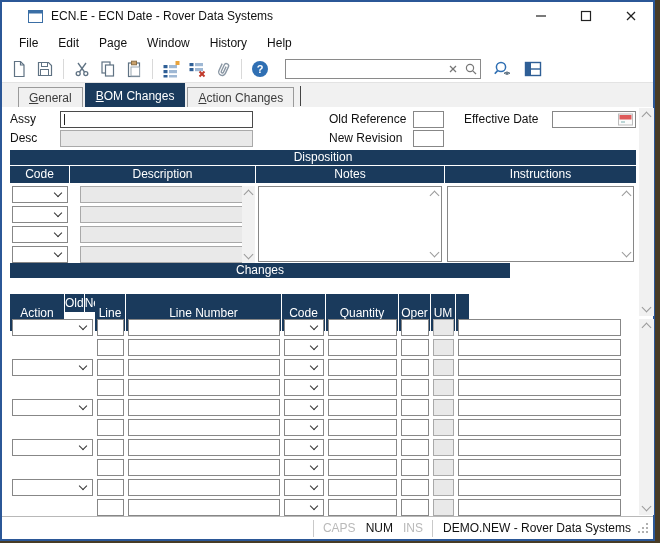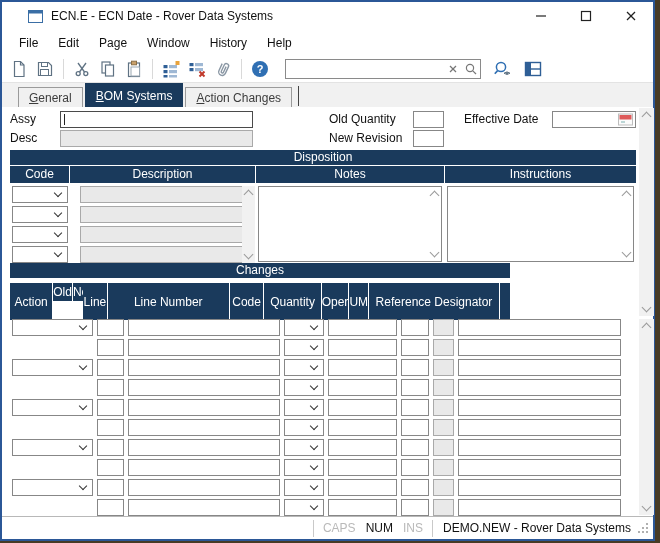--- a/index.html
+++ b/index.html
@@ -61,21 +61,21 @@
   .disp-header>div{background:var(--navy);color:#fff;text-align:center;line-height:17px}
   .disp-row{display:flex;height:17px;margin-bottom:3px;padding-left:2px}
   .disp-row .combo{width:56px}
   .disp-row .descfield{margin-left:12px;width:170px}
   .tbox{position:absolute;background:#fff;border:1px solid var(--fieldborder)}
   .tbox .sarr{position:absolute;right:3px}
   .tbox .sarr.up{top:5px}
   .tbox .sarr.down{bottom:5px}
 
   
-  .chg-header{display:flex;gap:1px;background:#fff;margin-top:5px}
+  .chg-header{display:flex;gap:1px;background:#fff;margin-top:16px}
   .chg-header .hc{background:var(--navy);color:#fff;display:flex;align-items:center;justify-content:center;height:37px}
   .chg-header .oldnew{display:flex;flex-direction:row;gap:1px;background:#fff;height:37px}
   .chg-header .oldnew>div{background:var(--navy);color:#fff;height:18px;display:flex;align-items:center;justify-content:center}
   .chg-row{display:flex;height:17px;margin-bottom:3px}
   .chg-row .cell{height:17px;display:flex}
   .chg-row .cell>div{margin:0 2px;width:calc(100% - 4px)}
   .c-act{width:85px}.c-line{width:31px}.c-part{width:156px}.c-code{width:44px}
   .c-qty{width:73px}.c-oper{width:32px}.c-um{width:25px}.c-ref{width:167px}
 
   
@@ -228,38 +228,38 @@
           <line x1="7" y1="9" x2="16.5" y2="9" stroke="#2f5f96" stroke-width="1.4"></line>
         </svg>
     </span>
   </div>
 
   <div class="tabstrip">
     <span class="tab">
         <span>General</span>
       </span>
     <span class="tab selected">
-        <span>BOM Systems</span>
+        <span>BOM Changes</span>
       </span>
     <span class="tab">
         <span>Action Changes</span>
       </span>
     <span class="tabcursor"></span>
   </div>
 
   <div class="main">
 
     <div class="abs lbl" style="left:8px;top:4px;width:46px">Assy</div>
     <div class="abs field combo" style="left:58px;top:4px;width:193px;border-color:#4a4a4a">
         <span class="caret"></span>
       </div>
     <div class="abs lbl" style="left:8px;top:23px;width:46px">Desc</div>
     <div class="abs field disabled" style="left:58px;top:23px;width:193px"></div>
 
-    <div class="abs lbl" style="left:327px;top:4px;width:80px">Old Quantity</div>
+    <div class="abs lbl" style="left:327px;top:4px;width:80px">Old Reference</div>
     <div class="abs field" style="left:411px;top:4px;width:31px"></div>
     <div class="abs lbl" style="left:327px;top:23px;width:80px">New Revision</div>
     <div class="abs field" style="left:411px;top:23px;width:31px"></div>
 
     <div class="abs lbl" style="left:462px;top:4px;width:84px">Effective Date</div>
     <div class="abs field" style="left:550px;top:4px;width:84px">
       <span class="abs" style="right:2px;top:1px">
         <svg width="15" height="13">
             <rect x="0.5" y="1" width="14" height="11" fill="#fbfbfb" stroke="#bdbdbd"></rect>
             <rect x="1.5" y="2" width="12" height="4.5" fill="#de5b5b"></rect>
@@ -328,21 +328,20 @@
         <div class="oldnew" style="width:29px">
           <div>Old</div>
           <div>New</div>
         </div>
         <div class="hc" style="width:30px">Line</div>
         <div class="hc" style="width:155px">Line Number</div>
         <div class="hc" style="width:43px">Code</div>
         <div class="hc" style="width:72px">Quantity</div>
         <div class="hc" style="width:31px">Oper</div>
         <div class="hc" style="width:24px">UM</div>
-        <div class="hc" style="width:166px">Reference Designator</div>
         <div class="hc" style="width:13px"></div>
       </div>
       <div class="abs" style="left:0;top:56px;width:626px">
   <div class="chg-row">
     <div class="cell c-act">
               <div class="field combo">
                 <span class="chev"></span>
               </div>
             </div>
     <div class="cell c-line">

